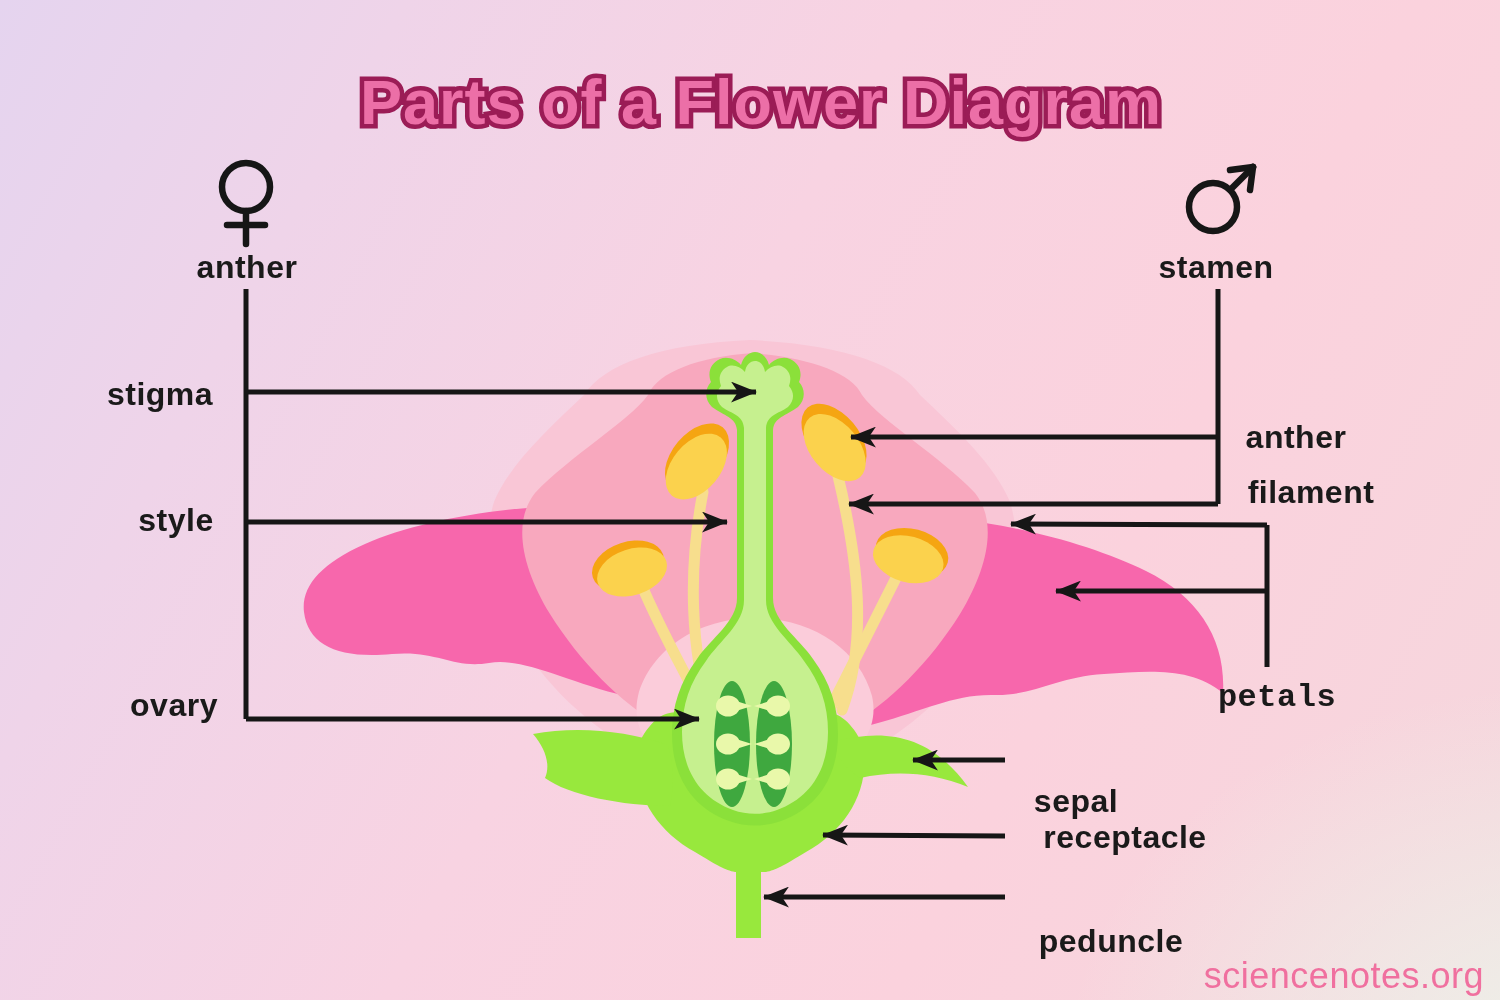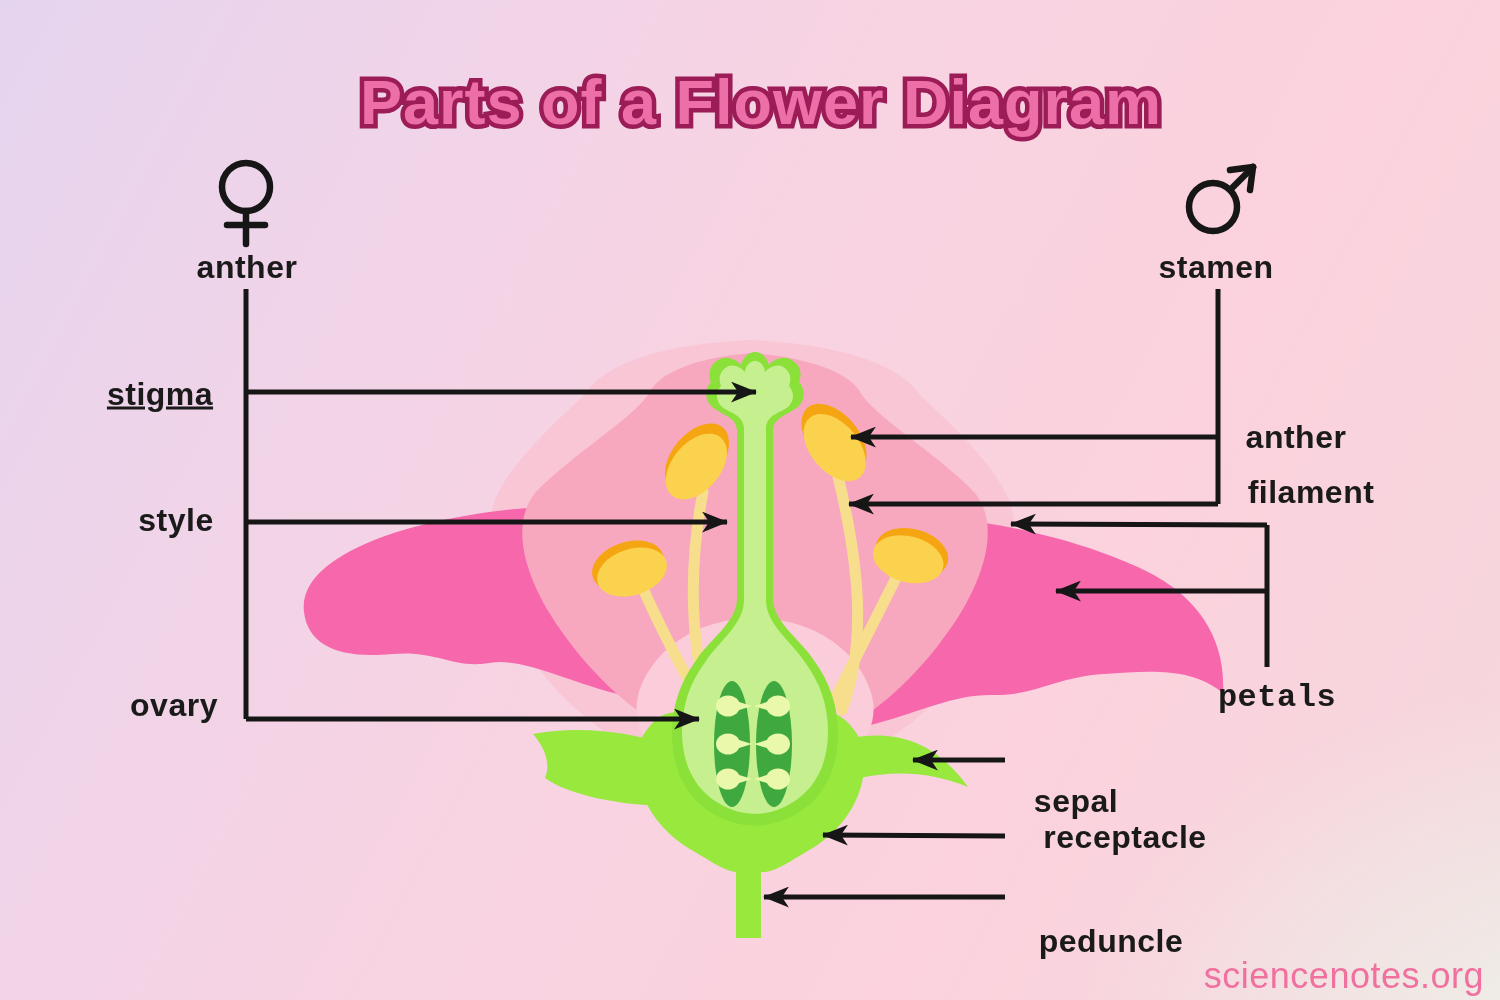--- a/index.html
+++ b/index.html
@@ -143,21 +143,21 @@
       <line x1="1253" y1="167" x2="1230" y2="170"></line>
       <line x1="1253" y1="167" x2="1250" y2="190"></line>
     </g>
   </svg>
 
   <div class="title title-outline">Parts of a Flower Diagram</div>
   <div class="title title-fill">Parts of a Flower Diagram</div>
 
   <div class="lbl" style="left:247px;top:267px;">anther</div>
   <div class="lbl" style="left:1216px;top:267px;">stamen</div>
-  <div class="lbl" style="left:160px;top:394px;text-decoration:underline;">stigma</div>
+  <div class="lbl" style="left:160px;top:394px;">stigma</div>
   <div class="lbl" style="left:176px;top:520px;">style</div>
   <div class="lbl" style="left:174px;top:705px;">ovary</div>
   <div class="lbl" style="left:1296px;top:437px;">anther</div>
   <div class="lbl" style="left:1311px;top:492px;">filament</div>
   <div class="lbl" style="left:1277px;top:697px;font-family:Liberation Mono, monospace;">petals</div>
   <div class="lbl" style="left:1076px;top:760px;margin-top:41px;">sepal</div>
   <div class="lbl" style="left:1125px;top:837px;text-align:right;">receptacle</div>
   <div class="lbl" style="left:1111px;top:897px;margin-top:44px;">peduncle</div>
 
   <div class="watermark">sciencenotes.org</div>

